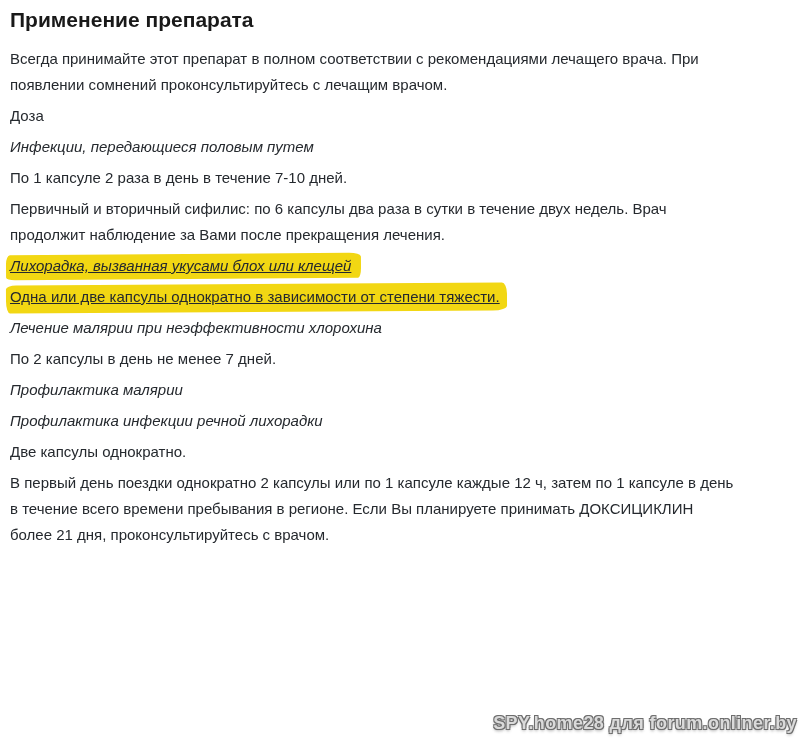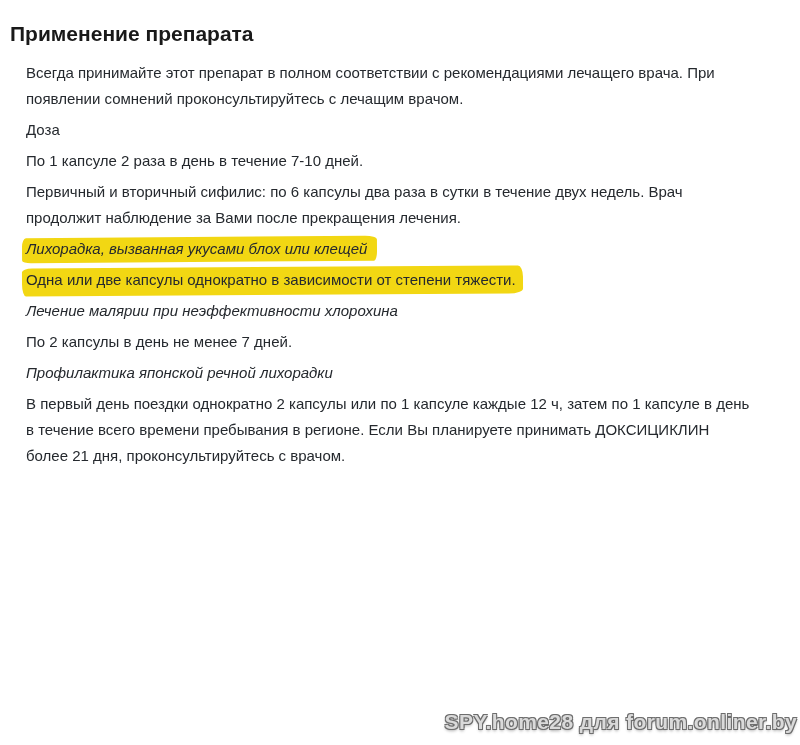--- a/index.html
+++ b/index.html
@@ -7,46 +7,47 @@
   body {
     width: 800px;
     height: 745px;
     background: #ffffff;
     font-family: "Liberation Sans", sans-serif;
     color: #25292e;
     position: relative;
     overflow: hidden;
   }
   .doc {
-    padding: 19px 10px 0 10px;
+    padding: 5px 10px 0 10px;
     position: relative;
     width: 800px;
     height: 745px;
   }
   h1.title {
     font-size: 21px;
     font-weight: 700;
     color: #191919;
     margin: 0 0 11px 0;
     line-height: 30px;
   }
   p.block {
-    margin: 0 0 5px 16px;
+    margin: 0 0 5px 0;
     font-size: 15px;
     line-height: 26px;
     max-width: 782px;
     white-space: pre-line;
   }
   .bold { font-weight: 400; }
   .em { font-style: italic; }
   
   .hl {
     position: relative;
     z-index: 0;
     display: inline-block;
+    text-decoration: underline;
   }
   .hl::before {
     content: "";
     position: absolute;
     z-index: -1;
     background: #f2d713;
   }
   .hl-a::before {
     left: -4px; right: -10px; top: 1px; bottom: 0px;
     transform: rotate(-0.45deg);
@@ -54,21 +55,21 @@
   }
   .hl-b::before {
     left: -4px; right: -7px; top: 0px; bottom: -2px;
     transform: rotate(-0.35deg);
     border-radius: 10px 5px 14px 4px / 4px 11px 5px 12px;
   }
   .watermark {
     position: absolute;
     right: 3px;
     bottom: 11px;
-    font-size: 21px;
+    font-size: 18px;
     font-weight: 700;
     letter-spacing: 0.4px;
     color: #dadada;
     text-shadow:
       -1px -1px 0 #6e6e6e,
        1px -1px 0 #6e6e6e,
       -1px  1px 0 #6e6e6e,
        1px  1px 0 #6e6e6e,
        0 2px 3px rgba(60,60,60,0.45);
     white-space: nowrap;
@@ -80,39 +81,42 @@
 <main class="doc">
 
   <h1 class="title">Применение препарата</h1>
 
   <p class="block">Всегда принимайте этот препарат в полном соответствии с рекомендациями лечащего врача. При
 появлении сомнений проконсультируйтесь с лечащим врачом.</p>
 
   <p class="block bold">Доза</p>
 
 
+  <p class="block em">Инфекции, передающиеся половым путем</p>
 
   <p class="block">По 1 капсуле 2 раза в день в течение 7-10 дней.</p>
 
 
   <p class="block">Первичный и вторичный сифилис: по 6 капсулы два раза в сутки в течение двух недель. Врач
 продолжит наблюдение за Вами после прекращения лечения.</p>
 
   <p class="block"><span class="hl hl-a em">Лихорадка, вызванная укусами блох или клещей</span></p>
 
   <p class="block"><span class="hl hl-b">Одна или две капсулы однократно в зависимости от степени тяжести.</span></p>
 
   <p class="block em">Лечение малярии при неэффективности хлорохина</p>
 
   <p class="block">По 2 капсулы в день не менее 7 дней.</p>
 
+  <p class="block em">Профилактика малярии</p>
 
 
-  <p class="block em">Профилактика японской речной лихорадки</p>
+  <p class="block em">Профилактика инфекции речной лихорадки</p>
 
+  <p class="block">Две капсулы однократно.</p>
 
 
   <p class="block">В первый день поездки однократно 2 капсулы или по 1 капсуле каждые 12 ч, затем по 1 капсуле в день
 в течение всего времени пребывания в регионе. Если Вы планируете принимать ДОКСИЦИКЛИН
 более 21 дня, проконсультируйтесь с врачом.</p>
 
   <div class="watermark">SPY.home28 для forum.onliner.by</div>
 
 </main>
 

